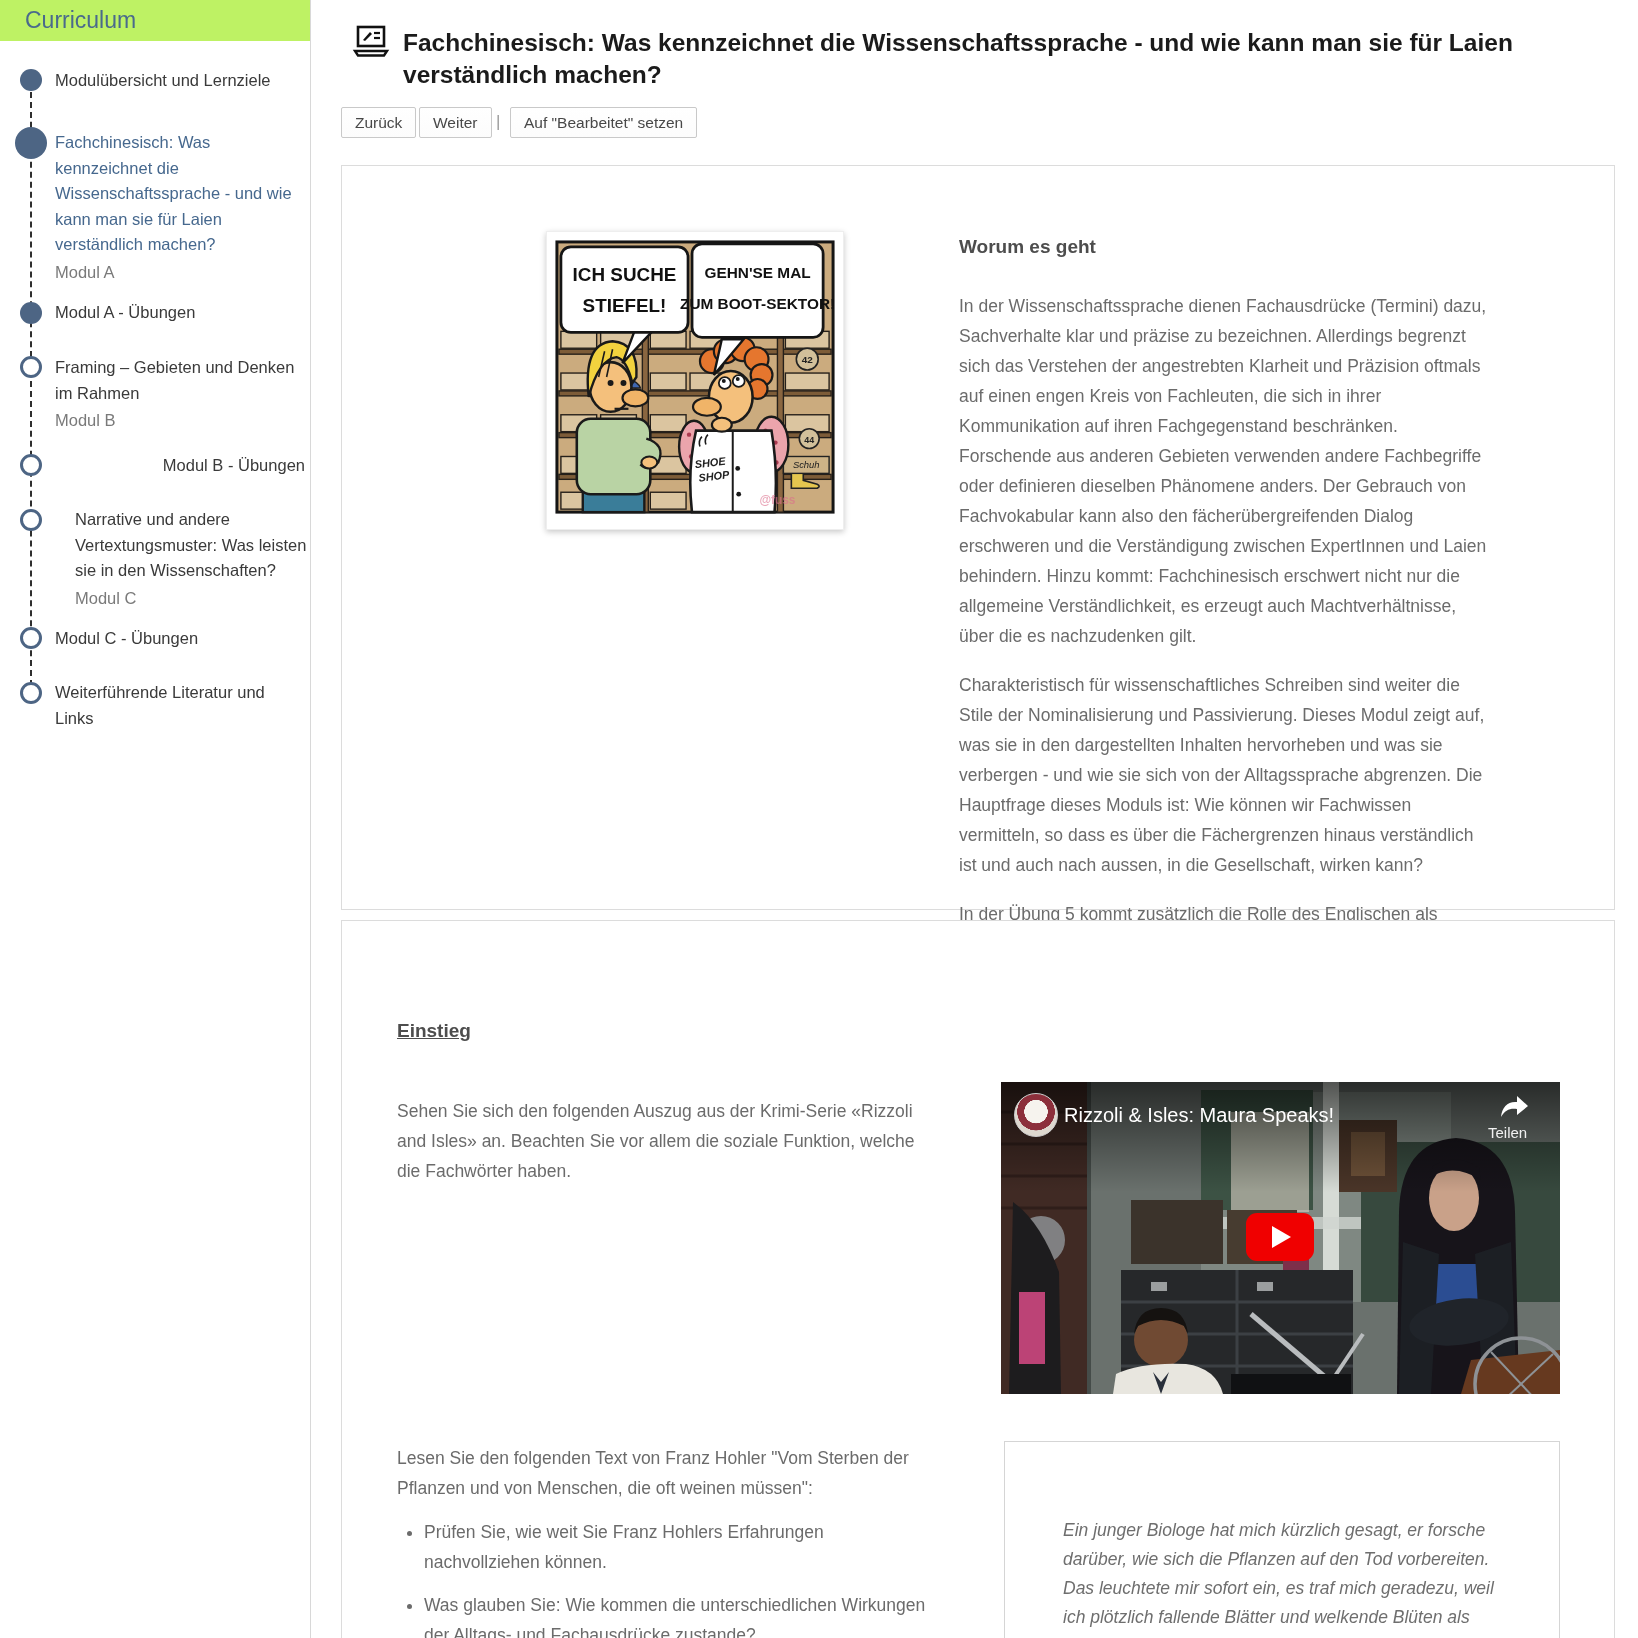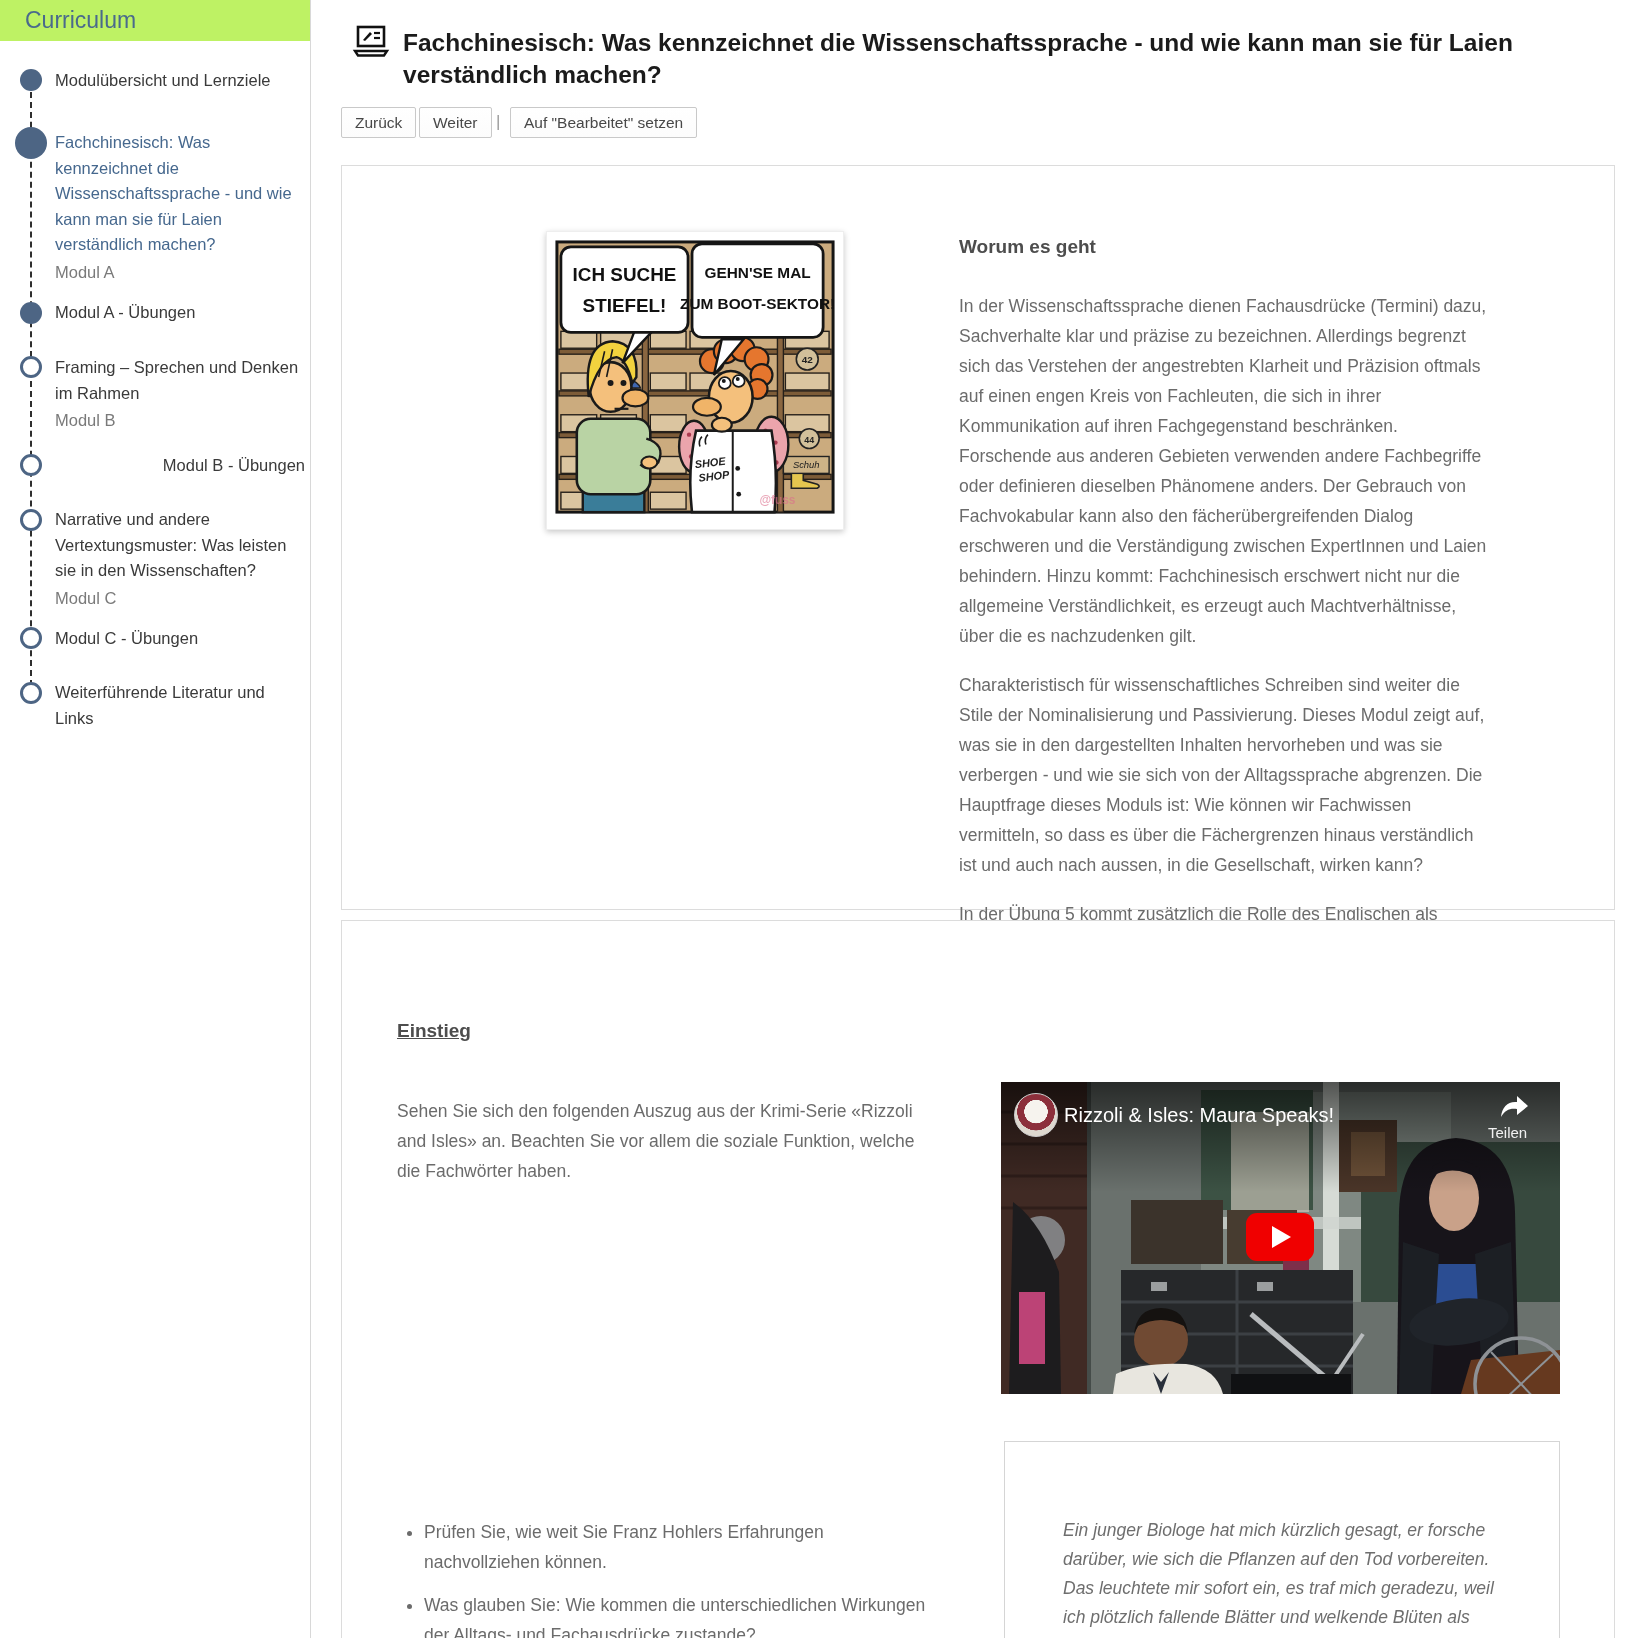--- a/index.html
+++ b/index.html
@@ -85,27 +85,27 @@
     <span>Modulübersicht und Lernziele</span>
   </div>
   <div class="abs nav-item active" style="top:130px;">
     <span>Fachchinesisch: Was kennzeichnet die Wissenschaftssprache - und wie kann man sie für Laien verständlich machen?</span>
     <div class="sublabel">Modul A</div>
   </div>
   <div class="abs nav-item" style="top:300px;">
     <span>Modul A - Übungen</span>
   </div>
   <div class="abs nav-item" style="top:355px;">
-    <span>Framing – Sprechen und Denken im Rahmen</span>
+    <span>Framing – Gebieten und Denken im Rahmen</span>
     <div class="sublabel">Modul B</div>
   </div>
   <div class="abs nav-item" style="top:453px;text-align:right;">
     <span>Modul B - Übungen</span>
   </div>
-  <div class="abs nav-item" style="top:507px;">
+  <div class="abs nav-item" style="top:507px;margin-left:20px;">
     <span>Narrative und andere Vertextungsmuster: Was leisten sie in den Wissenschaften?</span>
     <div class="sublabel">Modul C</div>
   </div>
   <div class="abs nav-item" style="top:626px;">
     <span>Modul C - Übungen</span>
   </div>
   <div class="abs nav-item" style="top:680px;">
     <span>Weiterführende Literatur und Links</span>
   </div>
 </div>
@@ -320,20 +320,21 @@
     <div class="abs video-title">Rizzoli &amp; Isles: Maura Speaks!</div>
     <svg class="abs" style="left:498px;top:13px;" width="30" height="24" viewBox="0 0 30 24">
       <path d="M2 22 C3 12 9 6 18 7 L18 1 L29 11 L18 20 L18 14 C11 13 6 15 2 22 Z" fill="#ffffff"></path>
     </svg>
     <div class="abs video-share">Teilen</div>
     <div class="abs play-btn"></div>
   </div>
 
   <div class="abs bodytext" style="left:55px;top:175px;width:532px;">Sehen Sie sich den folgenden Auszug aus der Krimi-Serie «Rizzoli and Isles» an. Beachten Sie vor allem die soziale Funktion, welche die Fachwörter haben.</div>
 
+  <div class="abs bodytext" style="left:55px;top:522px;width:535px;">Lesen Sie den folgenden Text von Franz Hohler "Vom Sterben der Pflanzen und von Menschen, die oft weinen müssen":</div>
   <ul class="abs bodytext tasks" style="left:60px;top:596px;width:505px;">
     <li>Prüfen Sie, wie weit Sie Franz Hohlers Erfahrungen nachvollziehen können.</li>
     <li>Was glauben Sie: Wie kommen die unterschiedlichen Wirkungen der Alltags- und Fachausdrücke zustande?</li>
   </ul>
 
   <div class="abs quote-box">
     <div class="quote-text">Ein junger Biologe hat mich kürzlich gesagt, er forsche darüber, wie sich die Pflanzen auf den Tod vorbereiten. Das leuchtete mir sofort ein, es traf mich geradezu, weil ich plötzlich fallende Blätter und welkende Blüten als umsichtige Gesten sah, als Testament fast, und es schien mir ein spannendes Thema. Etwas später</div>
   </div>
 </div>
 

